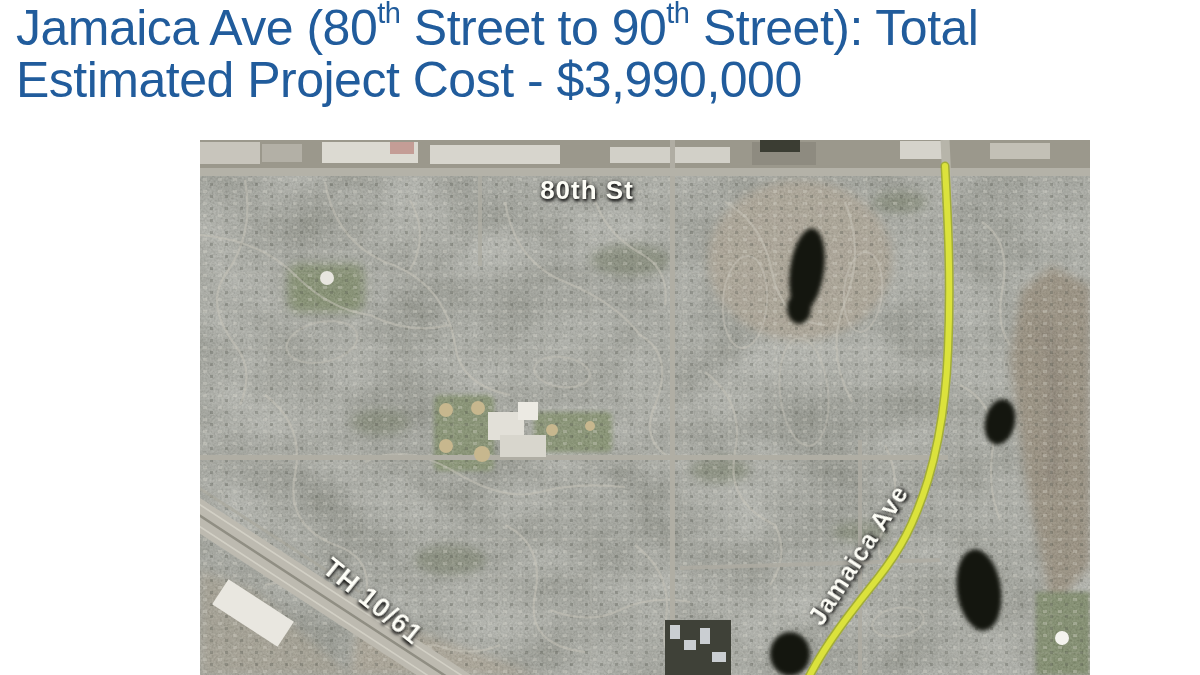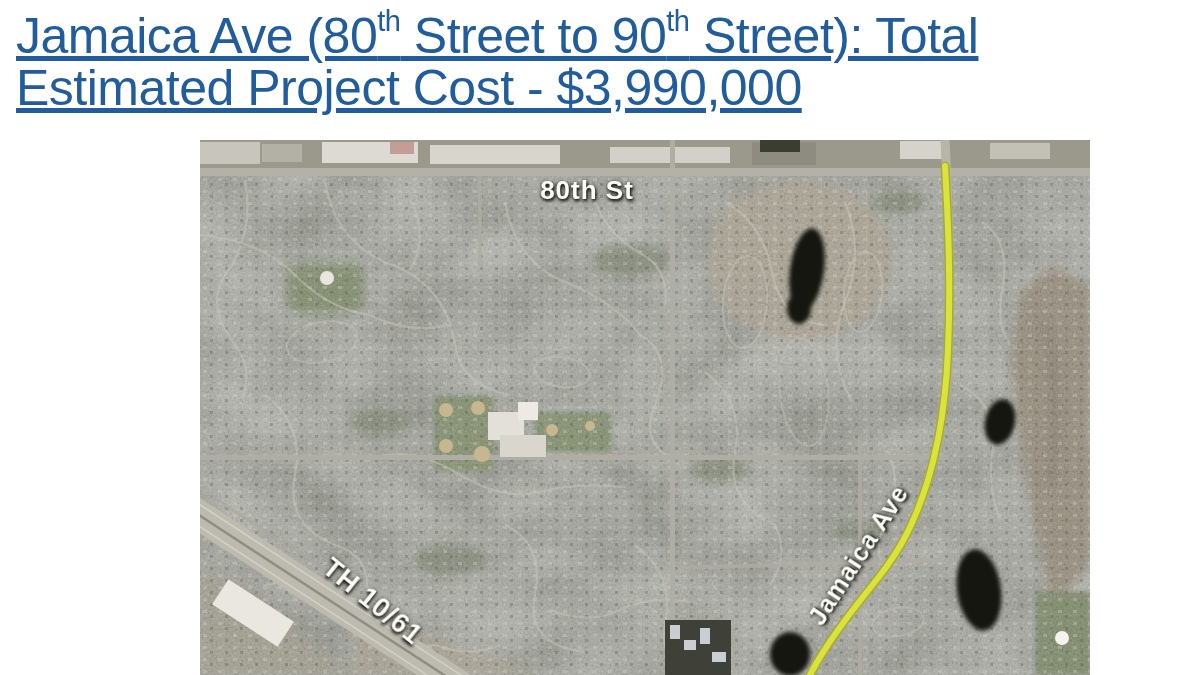--- a/index.html
+++ b/index.html
@@ -1,19 +1,19 @@
 <!DOCTYPE html>
 <html><head>
 <meta charset="utf-8">
 <style>
   html,body{margin:0;padding:0;background:#ffffff;}
   .slide{position:relative;width:1200px;height:675px;background:#ffffff;overflow:hidden;
          font-family:"Liberation Sans",sans-serif;}
-  .slide-title{position:absolute;left:16px;top:10px;width:1180px;color:#215c9c;
-               font-size:50px;line-height:52px;font-weight:500;letter-spacing:-0.5px;text-decoration:underline;}
+  .slide-title{position:absolute;left:16px;top:2px;width:1180px;color:#215c9c;
+               font-size:50px;line-height:52px;font-weight:500;letter-spacing:-0.5px;}
   .slide-title sup{font-size:58%;position:relative;top:-0.15em;vertical-align:super;line-height:0;}
   .map-wrap{position:absolute;left:188px;top:140px;width:890px;height:535px;overflow:hidden;padding-left:12px;}
   .map-label{fill:#fdfdf6;font-weight:bold;font-family:"Liberation Sans",sans-serif;
              letter-spacing:1px;
              filter:drop-shadow(1px 2px 1.5px rgba(0,0,0,0.85)) drop-shadow(0 0 2px rgba(0,0,0,0.45));}
   .soft{filter:blur(5px);}
   .soft2{filter:blur(2px);}
   .streets{stroke:#c9c6bb;stroke-width:2.2;fill:none;opacity:0.5;}
   .loops{stroke:#c9c6bb;stroke-width:2;fill:none;opacity:0.45;}
 </style>

